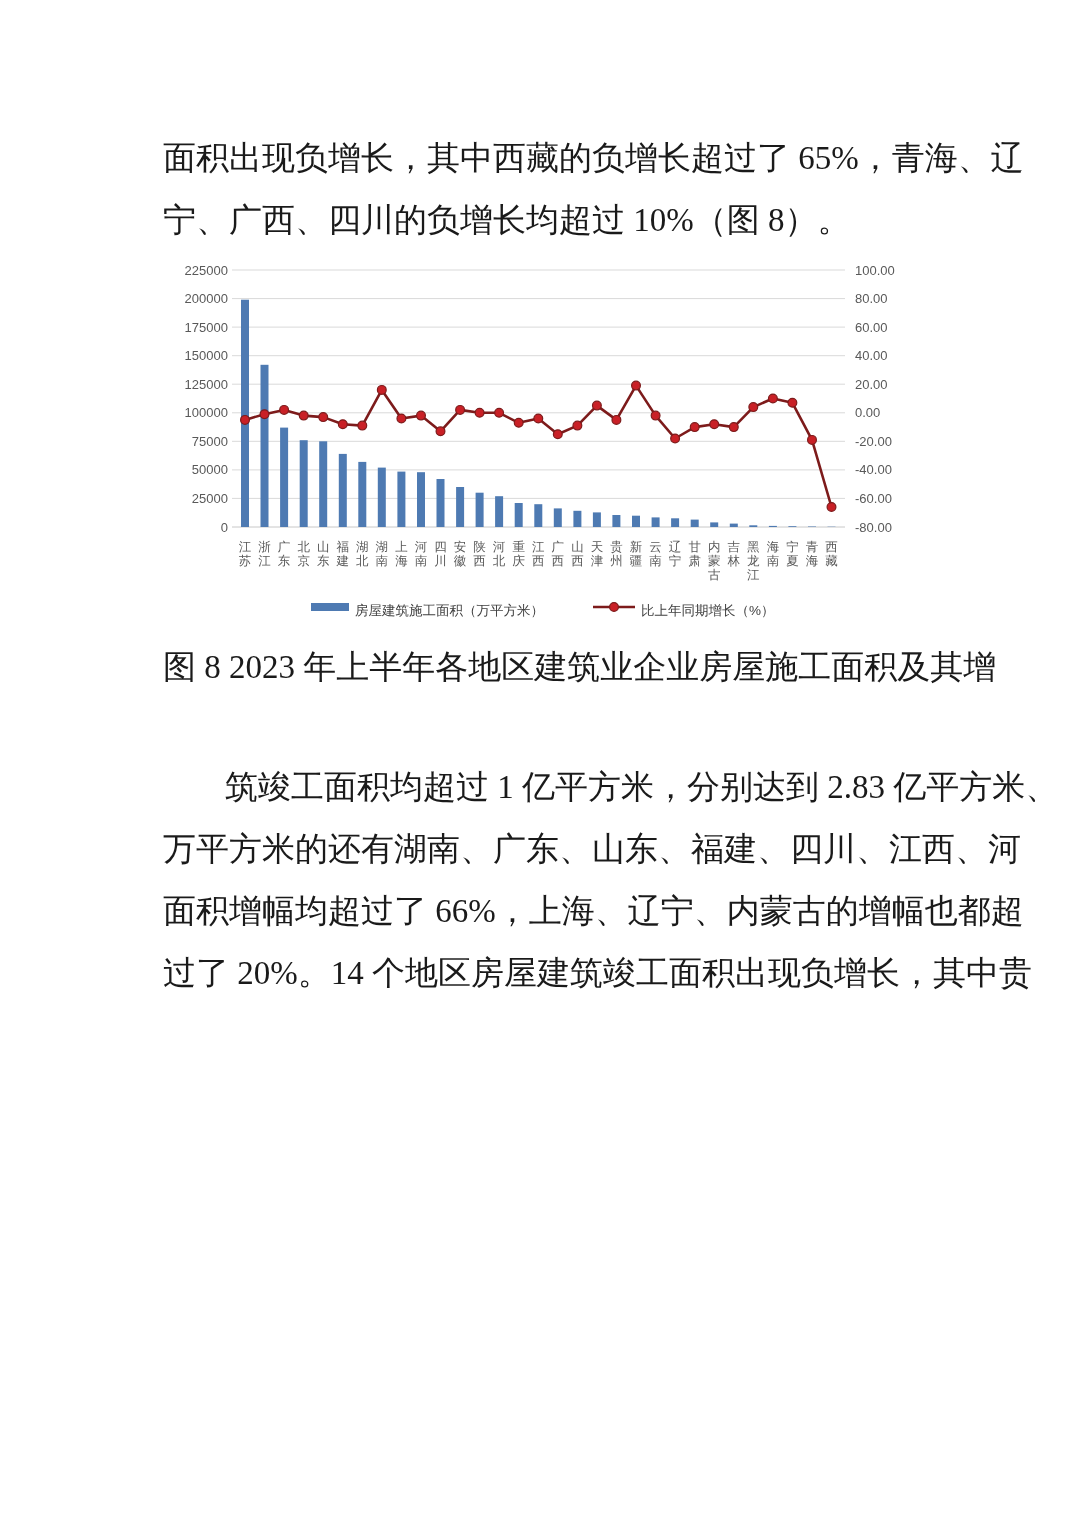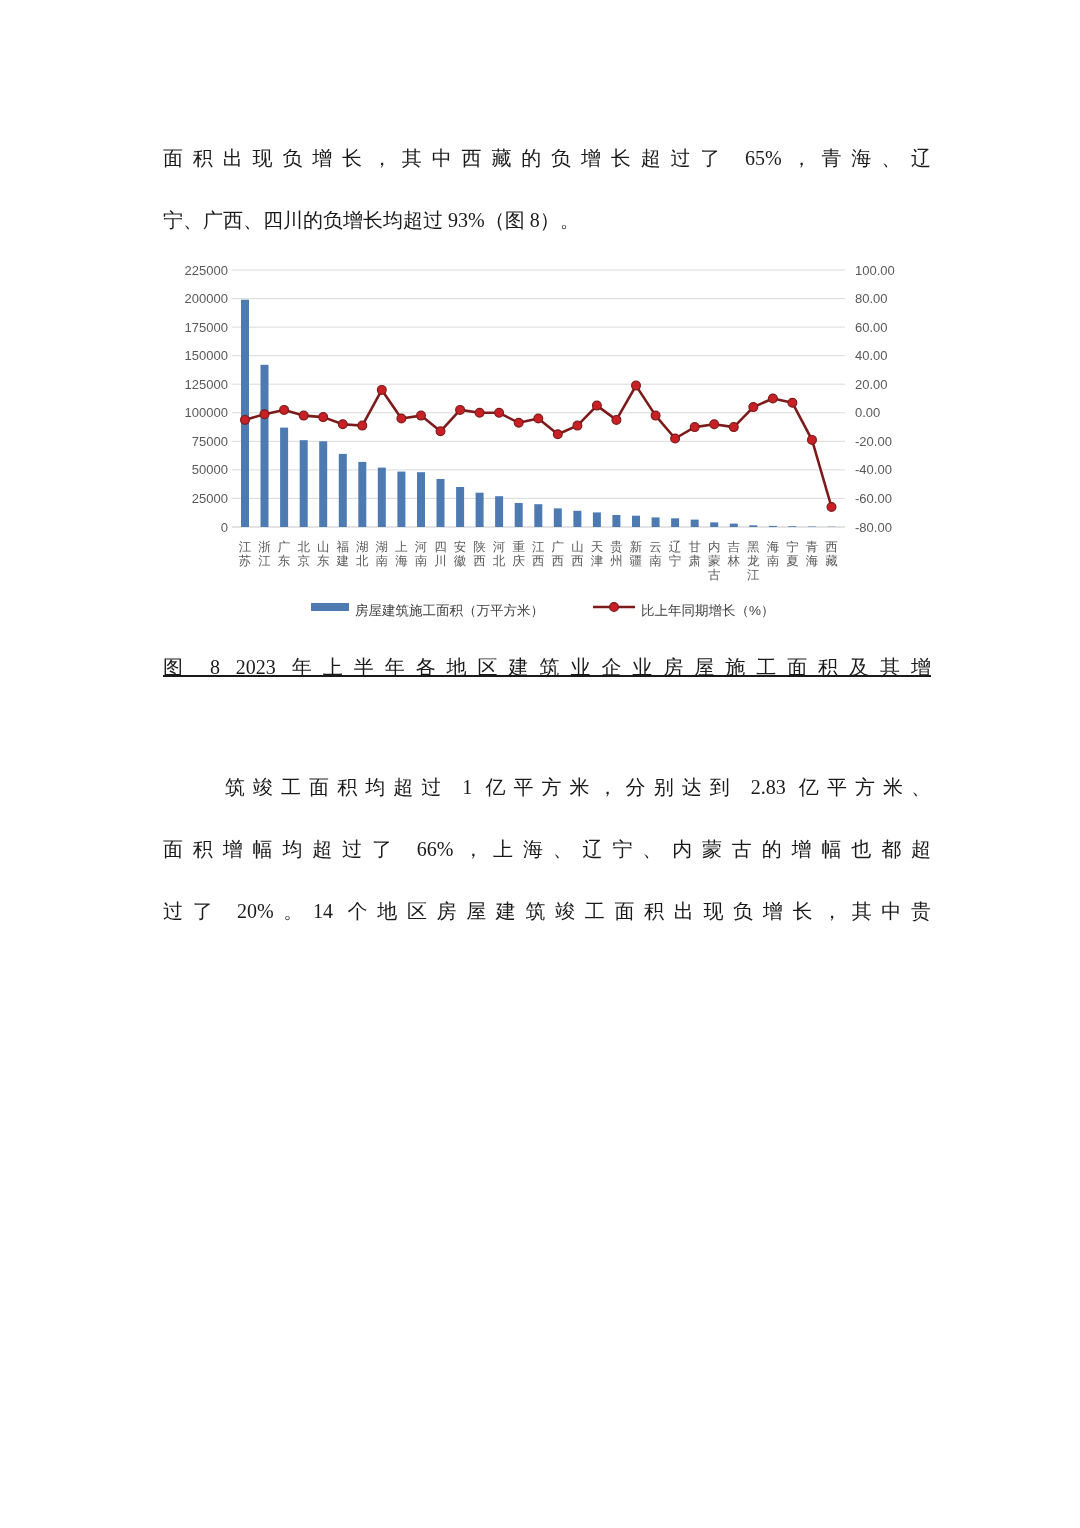--- a/index.html
+++ b/index.html
@@ -2,43 +2,43 @@
 <html><head>
 <meta charset="utf-8">
 <style>
   html,body{margin:0;padding:0;}
   body{
     width:1080px;height:1528px;background:#ffffff;position:relative;
     font-family:"Liberation Serif","DejaVu Serif",serif;
     color:#1a1a1a;overflow:hidden;
   }
   .page{position:absolute;inset:0;}
-  .textblock{position:absolute;left:163px;width:768px;font-size:20px;}
+  .textblock{position:absolute;left:163px;width:768px;font-size:33px;}
   .textblock .tline{
     line-height:62px;height:62px;white-space:nowrap;
     text-align:justify;text-align-last:justify;
   }
   .para .tline.tlast{text-align-last:left;}
-  .caption .tline{line-height:63px;height:63px;text-decoration:underline;}
+  .caption .tline{line-height:63px;height:63px;}
   .caption .tline.tlast{text-align-last:center;}
   .para2 .tline:first-child{text-indent:62px;}
   #para-top{top:127px;}
   #caption{top:636px;}
   #para-main{top:756px;}
   .chart{position:absolute;left:165px;top:252px;width:780px;height:382px;}
   svg text{font-family:"Liberation Sans","DejaVu Sans",sans-serif;}
 </style>
 </head>
 <body>
 
 <div class="page">
 
   <div id="para-top" class="textblock para">
       <div class="tline">面积出现负增长，其中西藏的负增长超过了 65%，青海、辽</div>
-      <div class="tline tlast">宁、广西、四川的负增长均超过 93%（图 8）。</div>
+      <div class="tline tlast">宁、广西、四川的负增长均超过 10%（图 8）。</div>
     </div>
 
   <div class="chart">
     <svg id="chart-svg" width="780" height="382" viewBox="0 0 780 382">
         <g>
           <line x1="67" x2="680" y1="275.0" y2="275.0" stroke="#c8c8c8" stroke-width="1"></line>
           <line x1="67" x2="680" y1="246.4" y2="246.4" stroke="#d9d9d9" stroke-width="1"></line>
           <line x1="67" x2="680" y1="217.9" y2="217.9" stroke="#d9d9d9" stroke-width="1"></line>
           <line x1="67" x2="680" y1="189.3" y2="189.3" stroke="#d9d9d9" stroke-width="1"></line>
           <line x1="67" x2="680" y1="160.8" y2="160.8" stroke="#d9d9d9" stroke-width="1"></line>
@@ -214,17 +214,18 @@
         </g>
       </svg>
   </div>
 
   <div id="caption" class="textblock caption">
       <div class="tline">图 8 2023 年上半年各地区建筑业企业房屋施工面积及其增</div>
     </div>
 
   <div id="para-main" class="textblock para para2">
       <div class="tline">筑竣工面积均超过 1 亿平方米，分别达到 2.83 亿平方米、</div>
+      <div class="tline">万平方米的还有湖南、广东、山东、福建、四川、江西、河</div>
       <div class="tline">面积增幅均超过了 66%，上海、辽宁、内蒙古的增幅也都超</div>
       <div class="tline">过了 20%。14 个地区房屋建筑竣工面积出现负增长，其中贵</div>
     </div>
 
 </div>
 
 </body></html>

